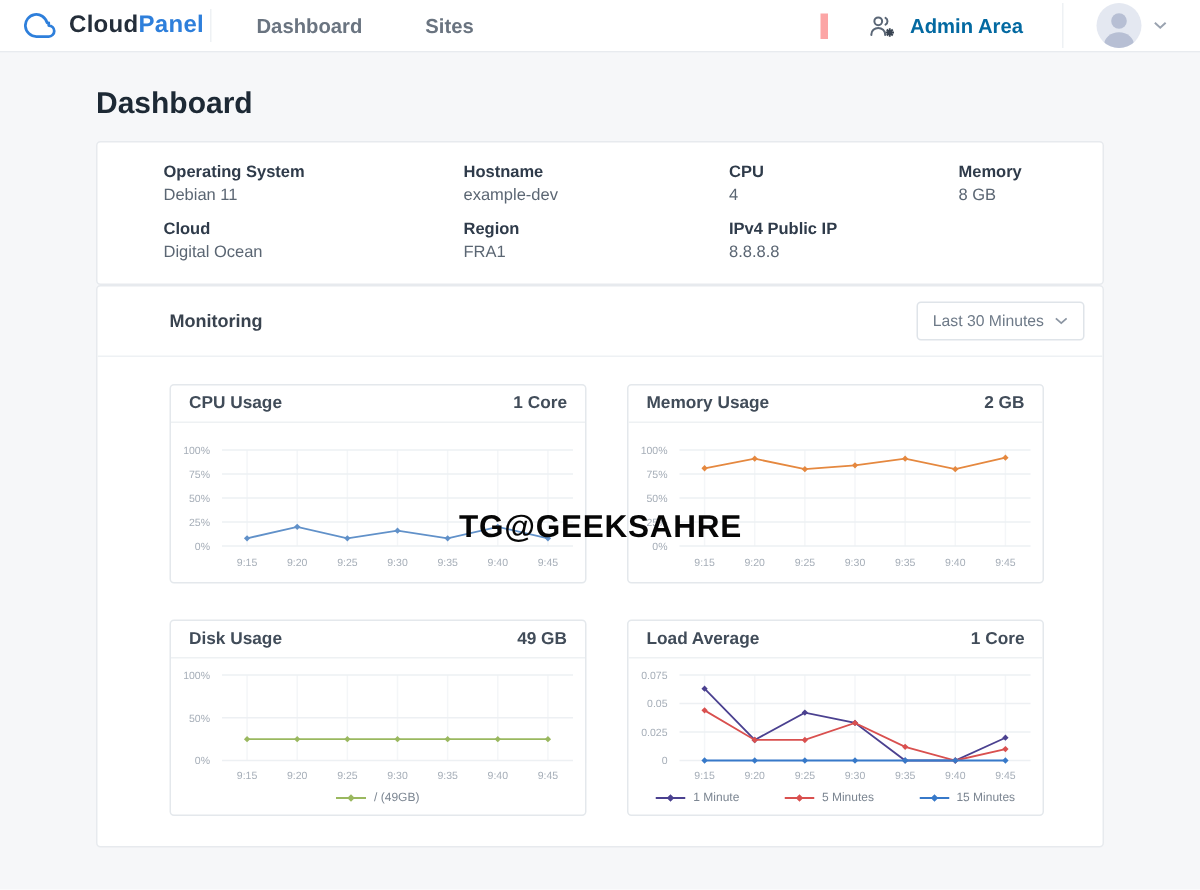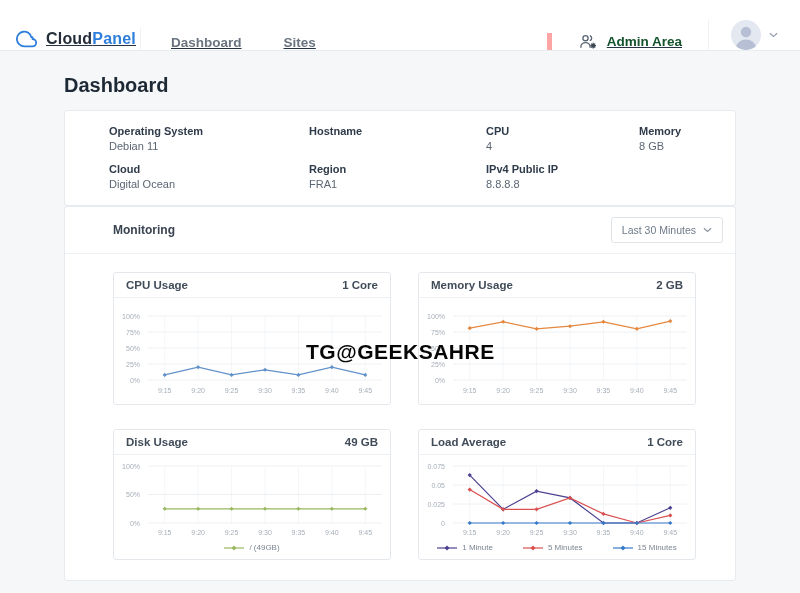--- a/index.html
+++ b/index.html
@@ -7,39 +7,39 @@
   body {
     font-family: "Liberation Sans", sans-serif;
     background: #f6f7f9;
     color: #273444;
     overflow: hidden;
   }
   .page { position: relative; width: 800px; height: 593px; }
 
   
   header {
-    height: 51px; background: #ffffff; border-bottom: 1px solid #e8ebef;
-    display: flex; align-items: flex-end; text-decoration: underline;
+    height: 35px; background: #ffffff; border-bottom: 1px solid #e8ebef;
+    display: flex; align-items: center;
   }
   .logo-sec {
     width: 141px; display: flex; align-items: center; gap: 8px;
     padding-left: 16px; border-right: 1px solid #eef1f4; cursor: pointer;
   }
   .brand { font-size: 16px; font-weight: 600; letter-spacing: .2px; }
   .brand .b1 { color: #242e3a; }
   .brand .b2 { color: #2e7fdb; }
   nav { display: flex; align-items: center; gap: 42px; margin-left: 30px; }
   nav a {
     font-size: 13.5px; font-weight: 600; color: #6a7480;
     text-decoration: none; cursor: pointer;
   }
   .hdr-spacer { flex: 1; }
   .admin-sec {
     display: flex; align-items: center; gap: 9px; padding: 0 26px;
-    border-left: 5px solid #fca5a5; color: #14532d;
+    border-left: 5px solid #fca5a5; color: #0369a1;
     font-size: 13.5px; font-weight: 600; cursor: pointer;
   }
   .avatar-sec {
     display: flex; align-items: center; gap: 8px; padding: 0 22px;
     border-left: 1px solid #eef1f4; cursor: pointer;
   }
   .avatar {
     width: 30px; height: 30px; border-radius: 50%;
     background: #e4e8f1; overflow: hidden; position: relative;
   }
@@ -147,20 +147,21 @@
   <main>
     <h1 class="page-title">Dashboard</h1>
 
     <section class="info-card">
       <div class="info-cell">
         <div class="lbl">Operating System</div>
         <div class="val">Debian 11</div>
       </div>
       <div class="info-cell">
         <div class="lbl">Hostname</div>
+        <div class="val">example-dev</div>
       </div>
       <div class="info-cell">
         <div class="lbl">CPU</div>
         <div class="val">4</div>
       </div>
       <div class="info-cell">
         <div class="lbl">Memory</div>
         <div class="val">8 GB</div>
       </div>
       <div class="info-cell">

